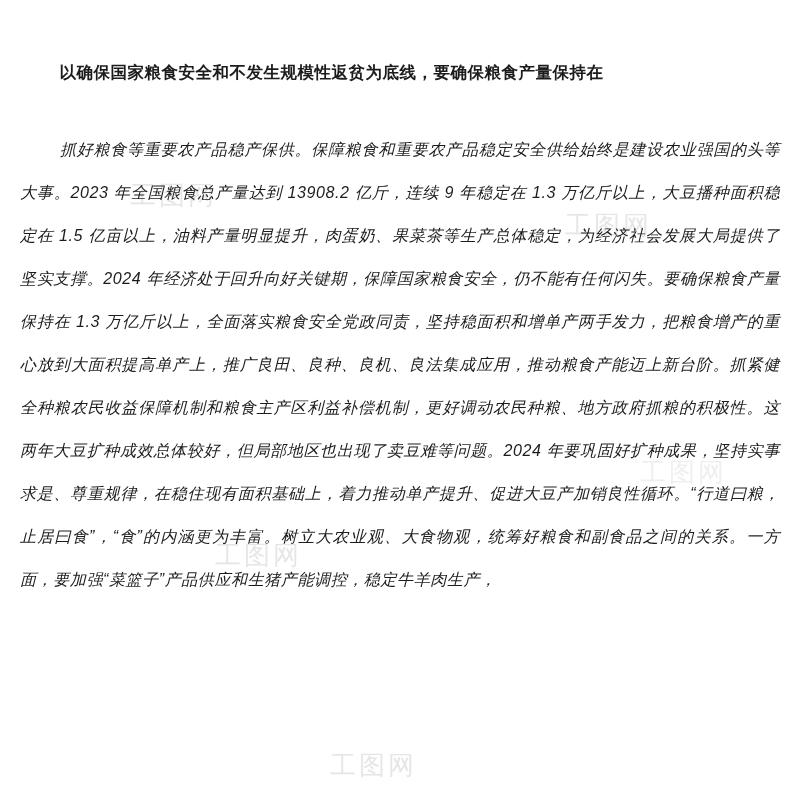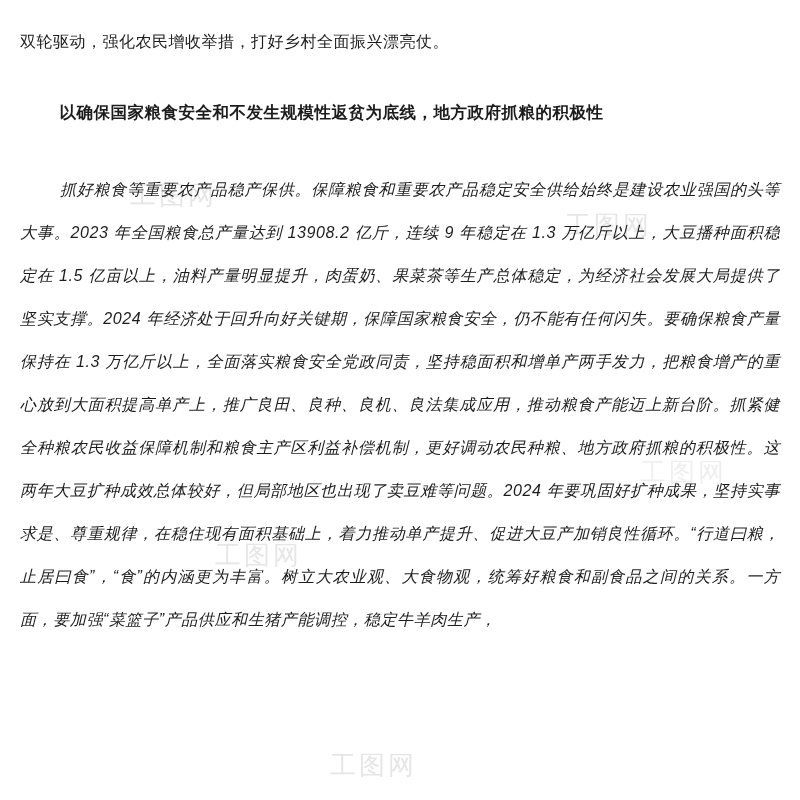--- a/index.html
+++ b/index.html
@@ -78,18 +78,17 @@
 
   <div class="watermark-layer">
     <span class="watermark wm-1">工图网</span>
     <span class="watermark wm-2">工图网</span>
     <span class="watermark wm-3">工图网</span>
     <span class="watermark wm-4">工图网</span>
     <span class="watermark wm-5">工图网</span>
   </div>
 
   <div class="content">
-    <p class="intro-line">双轮驱动，强化农民增收举措，打好乡村全面振兴漂亮仗。</p>
-    <p class="section-heading">以确保国家粮食安全和不发生规模性返贫为底线，地方政府抓粮的积极性</p>
+    <p class="section-heading">以确保国家粮食安全和不发生规模性返贫为底线，要确保粮食产量保持在</p>
     <p class="body-paragraph">抓好粮食等重要农产品稳产保供。保障粮食和重要农产品稳定安全供给始终是建设农业强国的头等大事。2023 年全国粮食总产量达到 13908.2 亿斤，连续 9 年稳定在 1.3 万亿斤以上，大豆播种面积稳定在 1.5 亿亩以上，油料产量明显提升，肉蛋奶、果菜茶等生产总体稳定，为经济社会发展大局提供了坚实支撑。2024 年经济处于回升向好关键期，保障国家粮食安全，仍不能有任何闪失。要确保粮食产量保持在 1.3 万亿斤以上，全面落实粮食安全党政同责，坚持稳面积和增单产两手发力，把粮食增产的重心放到大面积提高单产上，推广良田、良种、良机、良法集成应用，推动粮食产能迈上新台阶。抓紧健全种粮农民收益保障机制和粮食主产区利益补偿机制，更好调动农民种粮、地方政府抓粮的积极性。这两年大豆扩种成效总体较好，但局部地区也出现了卖豆难等问题。2024 年要巩固好扩种成果，坚持实事求是、尊重规律，在稳住现有面积基础上，着力推动单产提升、促进大豆产加销良性循环。“行道曰粮，止居曰食”，“食”的内涵更为丰富。树立大农业观、大食物观，统筹好粮食和副食品之间的关系。一方面，要加强“菜篮子”产品供应和生猪产能调控，稳定牛羊肉生产，</p>
   </div>
 
 </div>
 
 </body></html>

